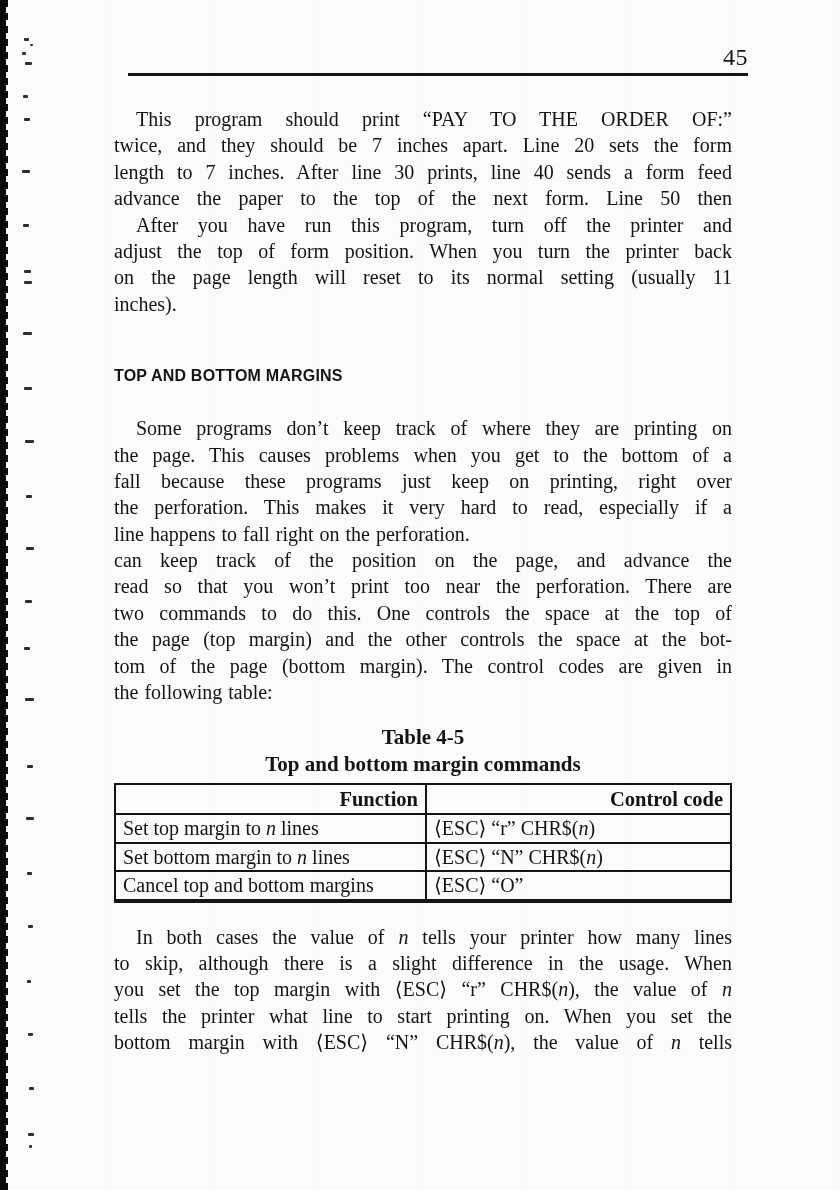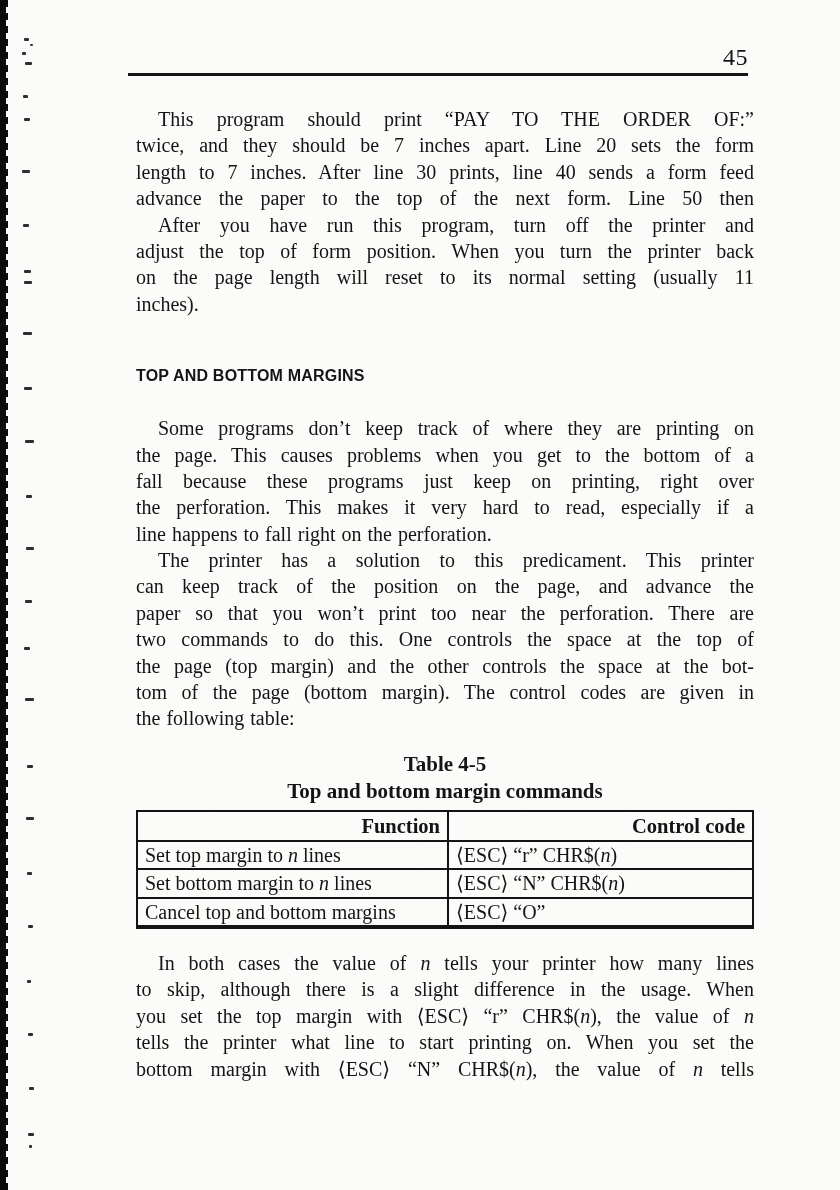--- a/index.html
+++ b/index.html
@@ -34,21 +34,21 @@
   }
   .pageno{
     position:absolute;left:640px;top:44px;width:108px;
     text-align:right;font-size:24px;letter-spacing:0.5px;
   }
   .rule{
     position:absolute;left:128px;top:73px;width:620px;height:3px;
     background:#161616;
   }
   .content{
-    position:absolute;left:136px;top:106px;width:618px;
+    position:absolute;left:114px;top:106px;width:618px;
     font-size:20px;line-height:26.4px;
     text-rendering:optimizeLegibility;
   }
   .para{margin:0;}
   .line{
     height:26.4px;overflow:hidden;
     text-align:justify;text-align-last:justify;
     word-spacing:1px;
   }
   .line.indent{text-indent:22px;}
@@ -107,23 +107,22 @@
     <h2 class="heading">TOP AND BOTTOM MARGINS</h2>
 
     <div class="para para3">
         <div class="line indent">Some programs don’t keep track of where they are printing on</div>
         <div class="line">the page. This causes problems when you get to the bottom of a</div>
         <div class="line">fall because these programs just keep on printing, right over</div>
         <div class="line">the perforation. This makes it very hard to read, especially if a</div>
         <div class="line last">line happens to fall right on the perforation.</div>
       </div>
     <div class="para">
-        <div class="line indent">The printer has a solution to this predicament. This printer</div>
         <div class="line">can keep track of the position on the page, and advance the</div>
-        <div class="line">paper so that you won’t print too near the perforation. There are</div>
+        <div class="line">read so that you won’t print too near the perforation. There are</div>
         <div class="line">two commands to do this. One controls the space at the top of</div>
         <div class="line">the page (top margin) and the other controls the space at the bot-</div>
         <div class="line">tom of the page (bottom margin). The control codes are given in</div>
         <div class="line last">the following table:</div>
       </div>
 
     <div class="caption">
       <div>Table 4-5</div>
       <div>Top and bottom margin commands</div>
     </div>

